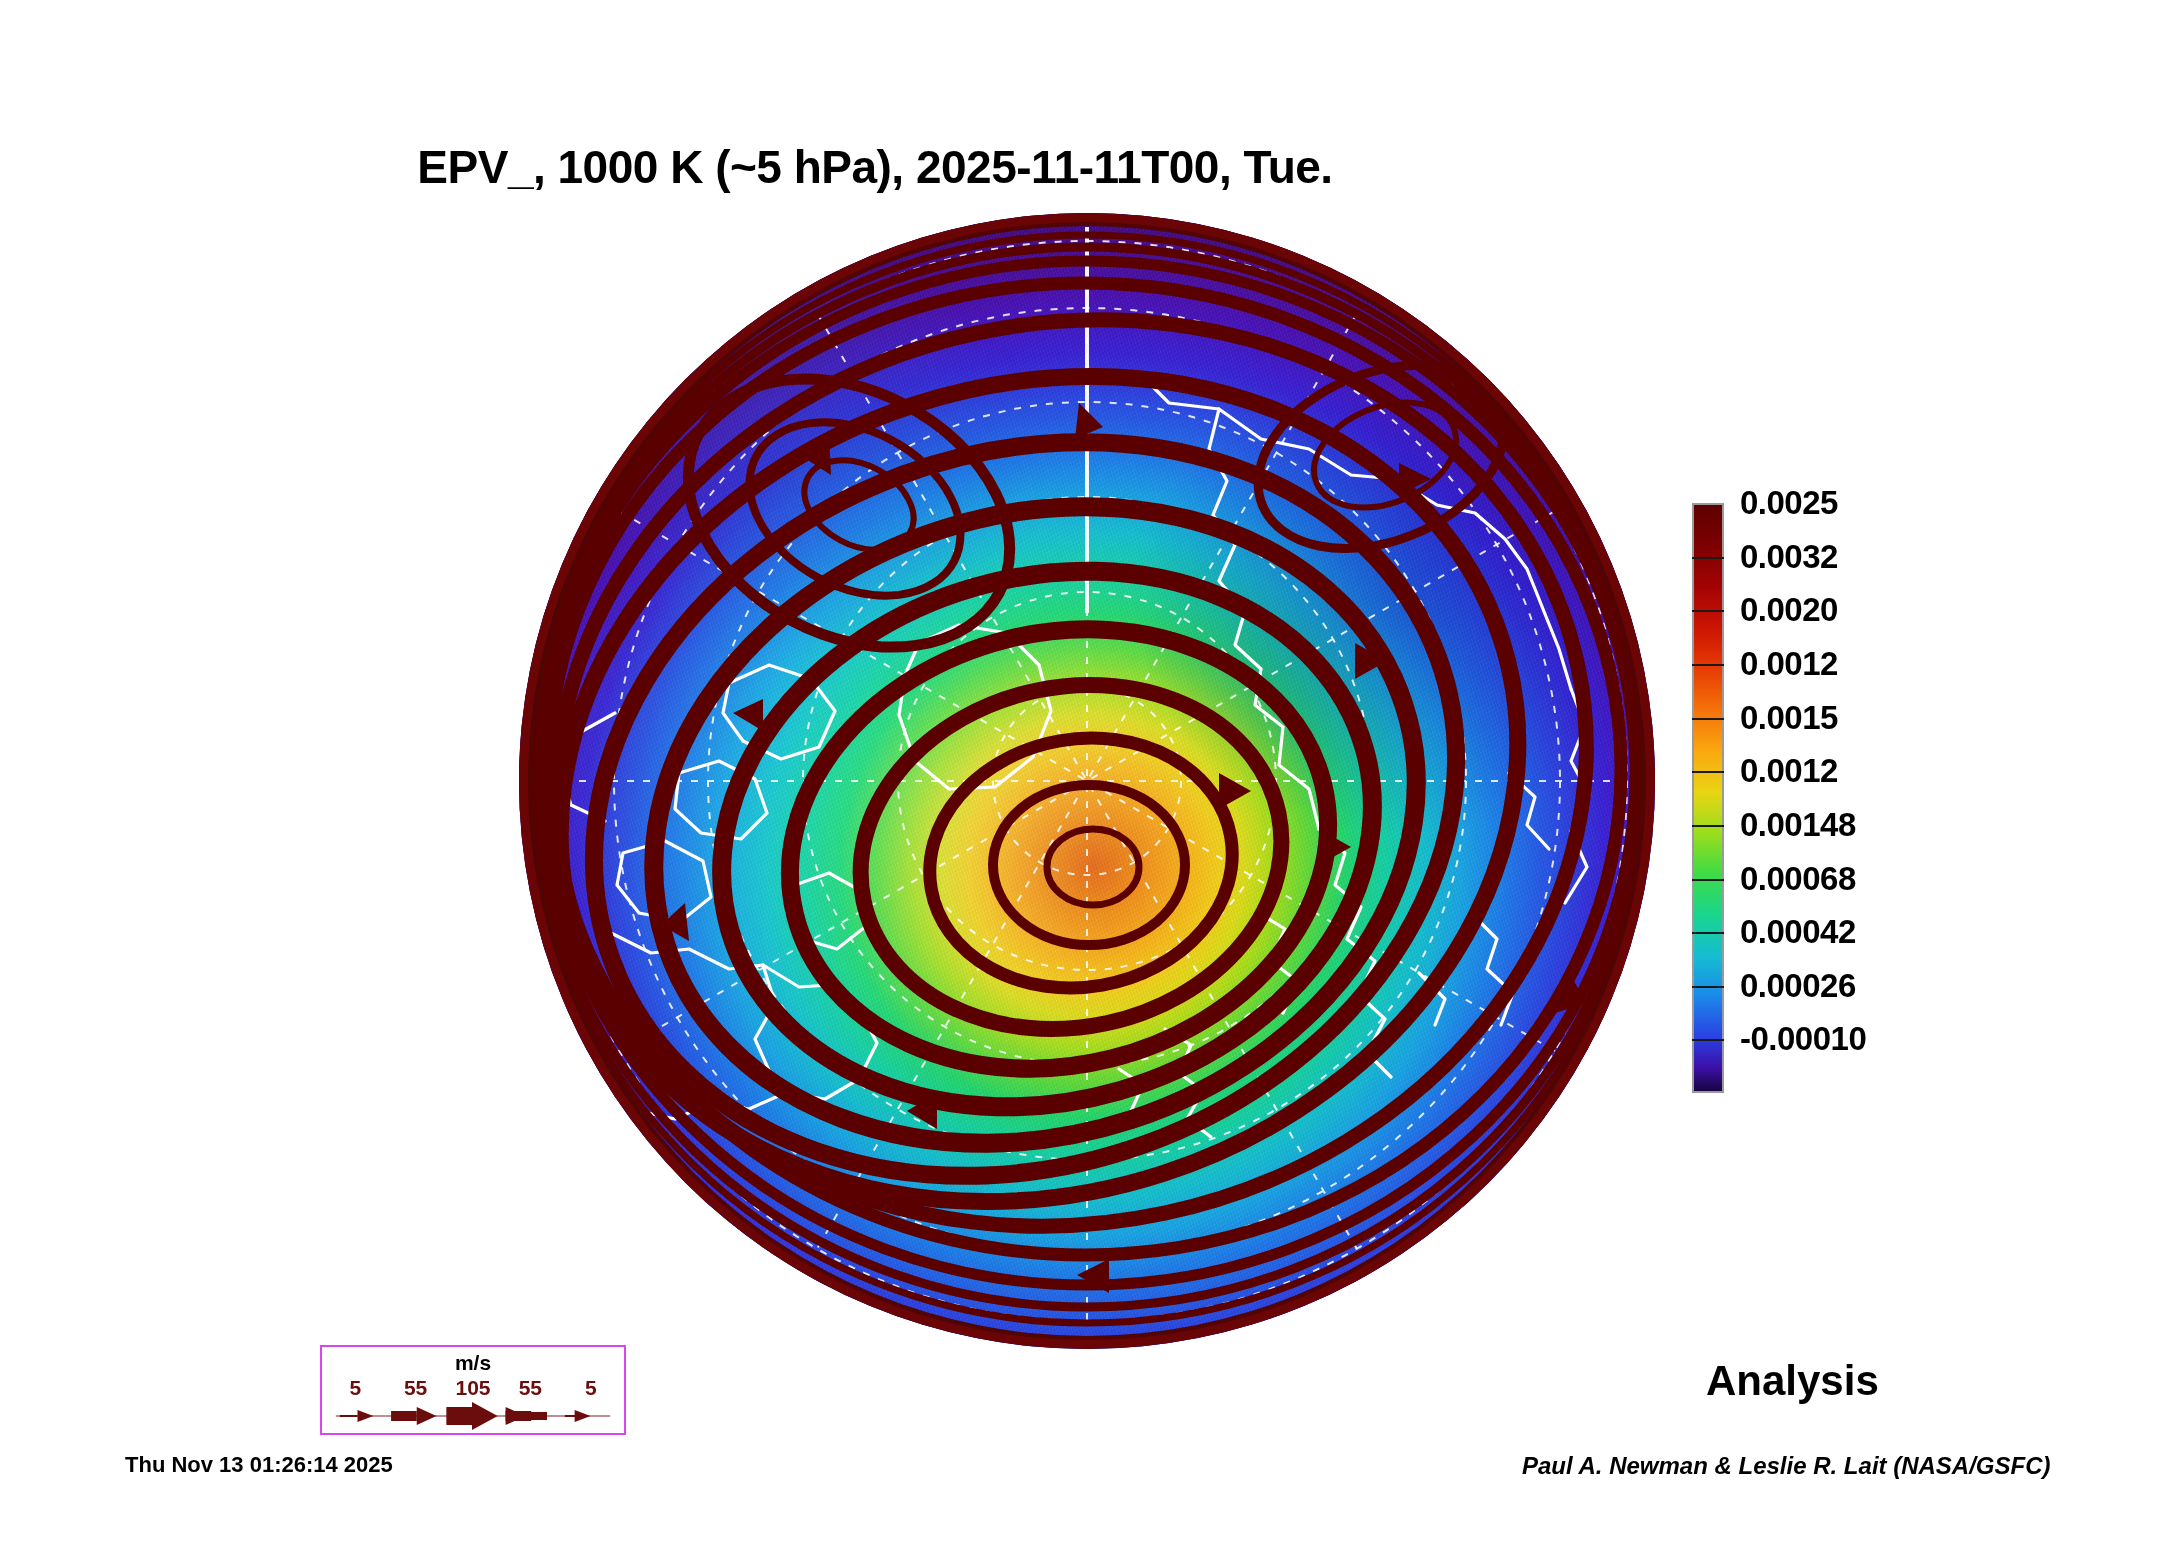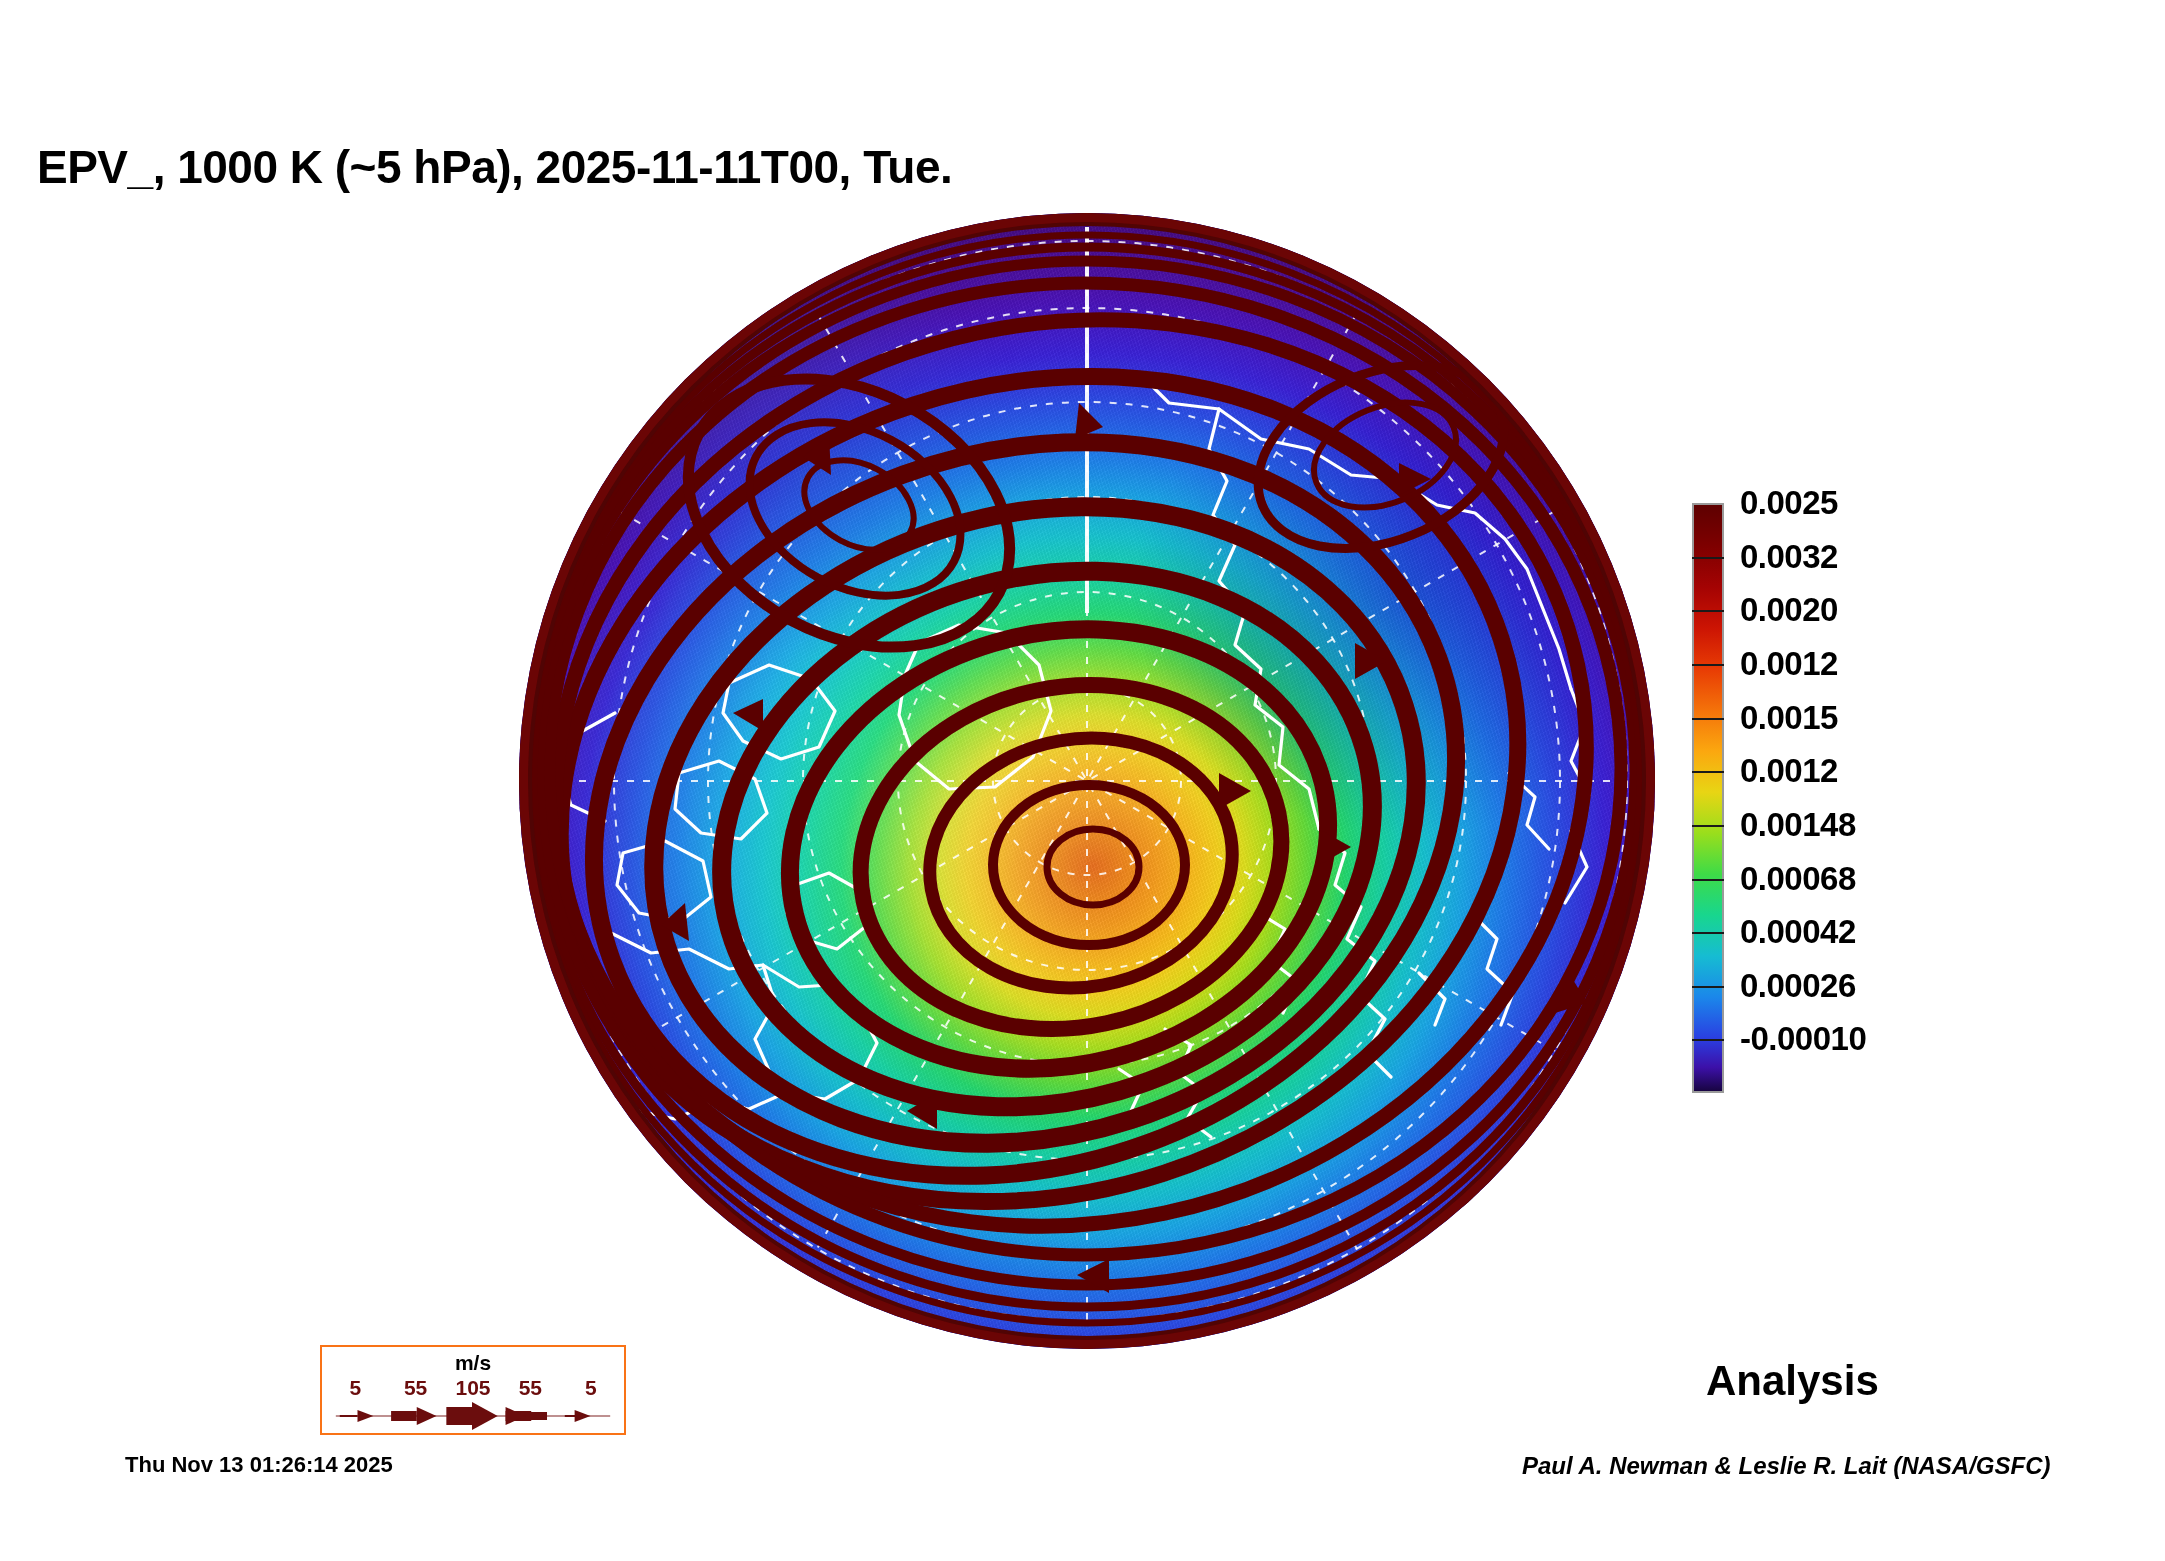--- a/index.html
+++ b/index.html
@@ -13,24 +13,24 @@
     height: 1561px;
     position: relative;
     overflow: hidden;
     font-family: "Liberation Sans", sans-serif;
     color: #000000;
   }
 
   
   #chart-title {
     position: absolute;
-    left: 12px;
+    left: 5px;
     top: 140px;
     width: 1690px;
-    text-align: left;
+    text-align: center;
     font-size: 46px;
     font-weight: bold;
     letter-spacing: -0.5px;
     white-space: nowrap;
     padding-left: 25px;
   }
 
   
   #map-area {
     position: absolute;
@@ -209,21 +209,21 @@
     letter-spacing: -0.5px;
   }
 
   
   #wind-legend {
     position: absolute;
     left: 320px;
     top: 1345px;
     width: 306px;
     height: 90px;
-    border: 2px solid #f97316;
+    border: 2px solid #d946ef;
     box-sizing: border-box;
     background: #ffffff;
   }
   #wind-legend-unit {
     position: absolute;
     left: 0;
     top: 4px;
     width: 100%;
     text-align: center;
     font-size: 21px;

